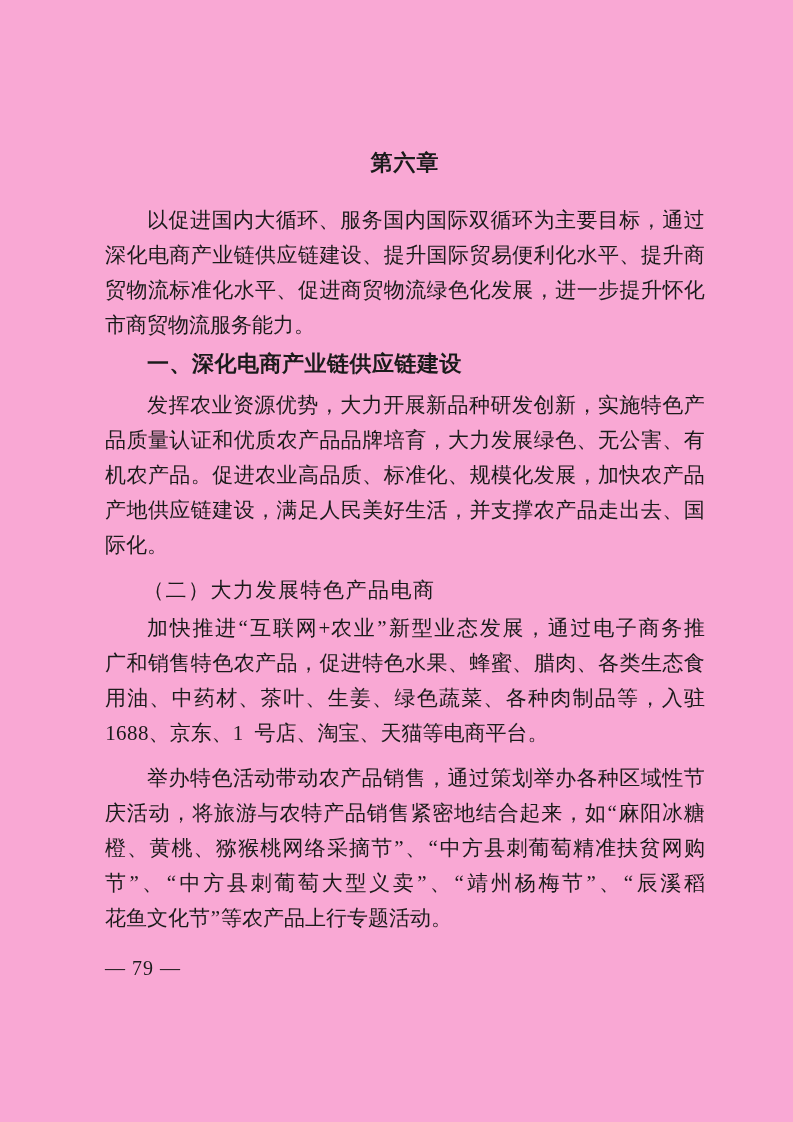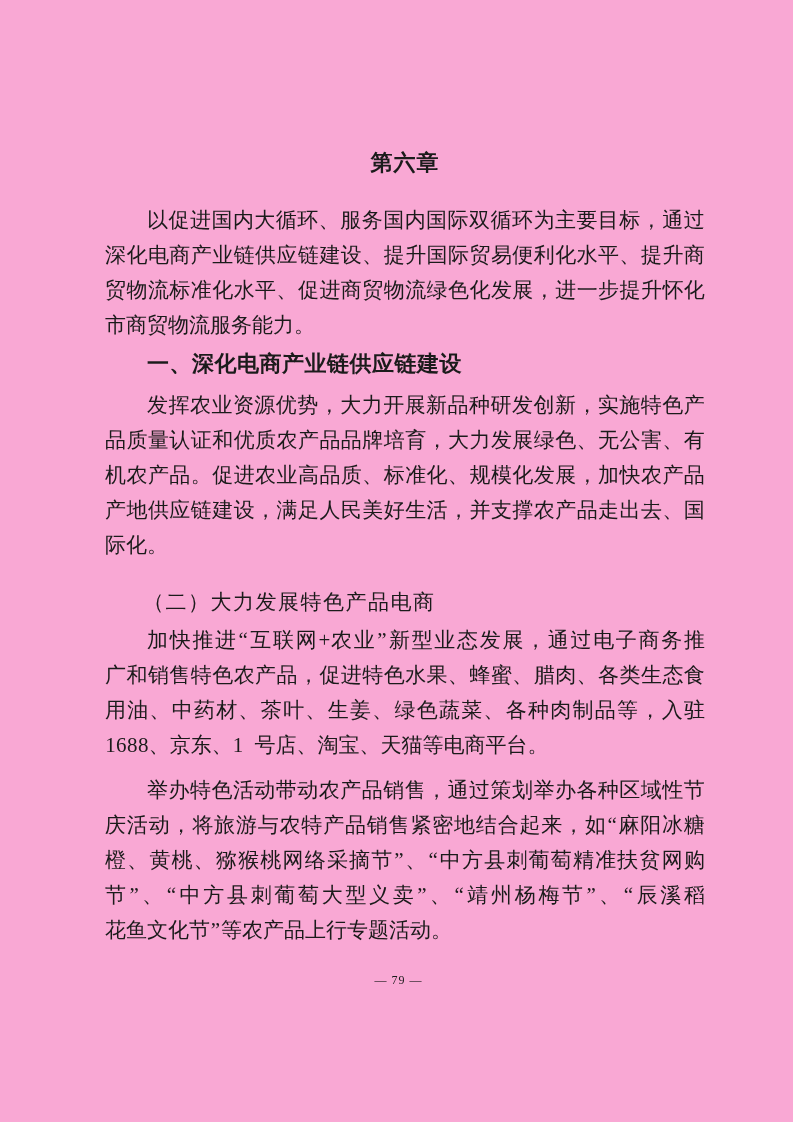--- a/index.html
+++ b/index.html
@@ -58,28 +58,28 @@
   .h-sub {
     font-size: 21px;
     height: 35px; line-height: 35px;
     padding-left: 38px;
     letter-spacing: 1.5px;
   }
   .p1 { margin-top: 23px; }
   .h1m { margin-top: 3px; }
   .h2m { margin-top: 0; }
   .p2 { margin-top: 7px; }
-  .h3m { margin-top: 22px; }
+  .h3m { margin-top: 10px; }
   .p3 { margin-top: 3px; }
   .p4 { margin-top: 10px; }
   .footer {
     margin-top: 15px;
     height: 35px; line-height: 35px;
-    font-size: 12px;
-    text-align: center;
+    font-size: 20px;
+    text-align: left;
     padding-right: 13px;
     letter-spacing: 1px;
   }
 </style>
 </head>
 <body>
 
 <div class="page">
   <div class="content">
 

